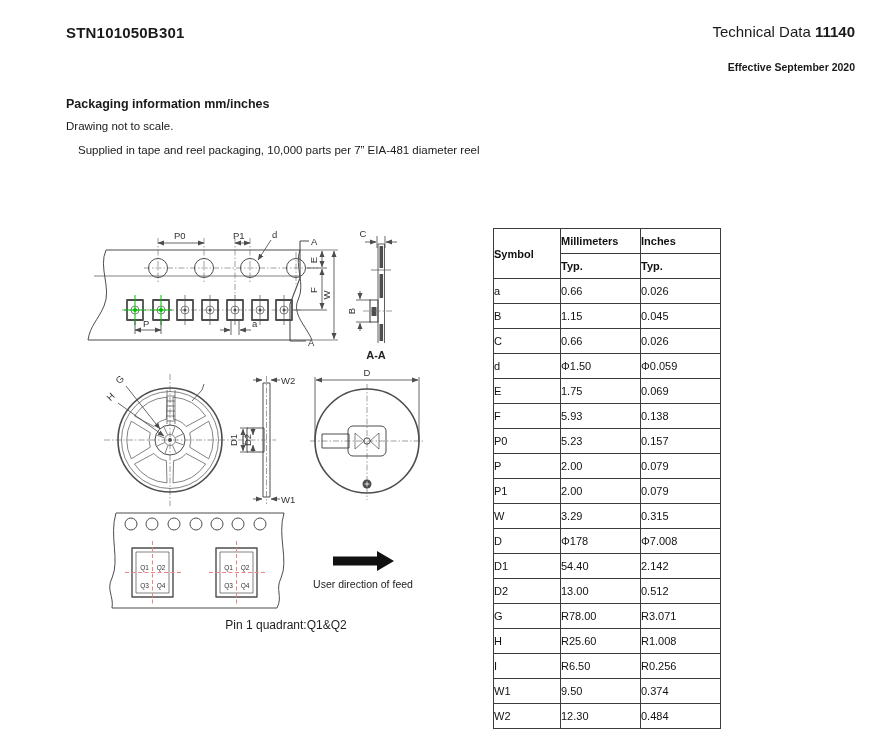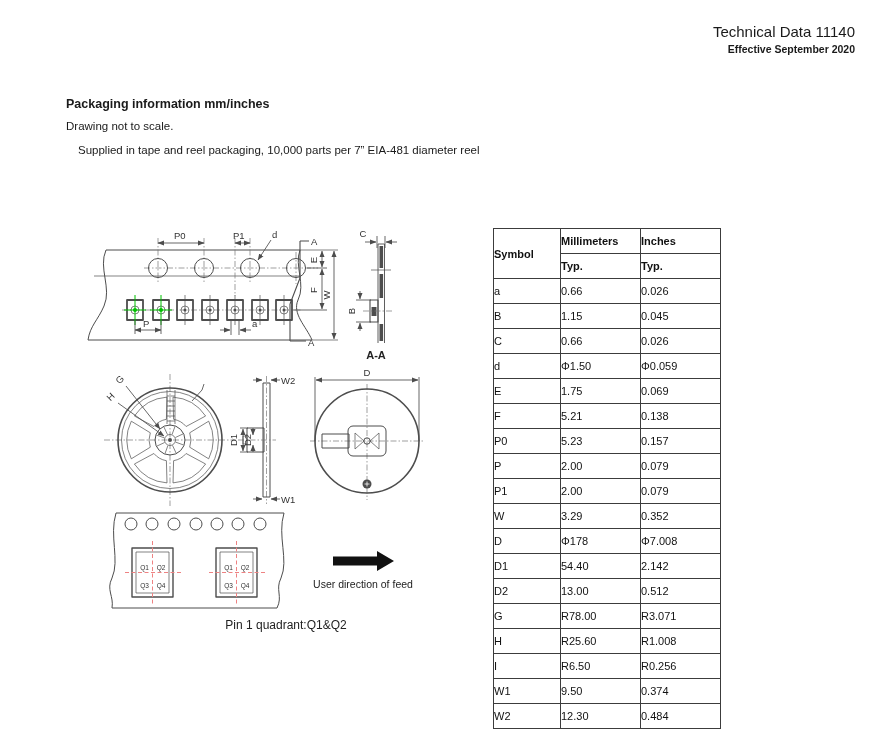--- a/index.html
+++ b/index.html
@@ -2,22 +2,22 @@
 <html style="--line: #4d4d4d; --marker-green: #00c000; --marker-red: #ee8282;"><head>
 <meta charset="utf-8">
 <style>
   html,body{margin:0;padding:0;background:#fff;}
   body{width:886px;height:750px;position:relative;font-family:"Liberation Sans",sans-serif;color:#1a1a1a;overflow:hidden;}
   .abs{position:absolute;}
   
   .hdr-left{left:66px;top:22px;font-size:15px;font-weight:bold;line-height:21px;letter-spacing:.2px;}
   .hdr-right{right:31px;top:23px;text-align:right;}
   .doc-line{font-size:15px;font-weight:normal;}
-  .doc-line .b{font-weight:normal;}
-  .effective{font-size:10.5px;font-weight:bold;margin-top:3px;}
+  .doc-line .b{font-weight:bold;}
+  .effective{font-size:10.5px;font-weight:bold;margin-top:21px;}
   
   .sec-title{left:66px;top:97px;font-size:12.5px;font-weight:bold;}
   .note1{left:66px;top:120px;font-size:11.5px;}
   .note2{left:78px;top:144px;font-size:11.5px;}
   
   table.dim{position:absolute;left:493px;top:228px;border-collapse:collapse;font-size:11px;color:#111;}
   table.dim th,table.dim td{border:1.2px solid #3c3c3c;text-align:left;padding:0;height:24px;}
   table.dim .c1{width:66px;} table.dim .c2{width:79px;} table.dim .c3{width:79px;margin-left:39px;}
   table.dim th{font-weight:bold;}
   table.dim td{font-weight:normal;}
@@ -35,20 +35,21 @@
   .pinlbl{font-size:12px;fill:#222;}
   .green{stroke:var(--marker-green);stroke-width:1;fill:none;}
   .greenfill{fill:var(--marker-green);}
   .red{stroke:var(--marker-red);stroke-width:1;fill:none;stroke-dasharray:4 2.5;}
   .fillln{fill:var(--line);stroke:none;}
 </style>
 </head>
 <body>
 
 <div class="abs hdr-left">
+  <div>STN101050B301</div>
 </div>
 <div class="abs hdr-right">
   <div class="doc-line"><span>Technical Data</span> <span class="b">11140</span></div>
   <div class="effective">Effective September 2020</div>
 </div>
 
 <div class="abs sec-title">Packaging information mm/inches</div>
 <div class="abs note1">Drawing not to scale.</div>
 <div class="abs note2">Supplied in tape and reel packaging, 10,000 parts per 7” EIA-481 diameter reel</div>
 
@@ -315,42 +316,42 @@
         <td>Φ1.50</td>
         <td>Φ0.059</td>
       </tr>
     <tr>
         <td>E</td>
         <td>1.75</td>
         <td>0.069</td>
       </tr>
     <tr>
         <td>F</td>
-        <td>5.21</td>
+        <td>5.93</td>
         <td>0.138</td>
       </tr>
     <tr>
         <td>P0</td>
         <td>5.23</td>
         <td>0.157</td>
       </tr>
     <tr>
         <td>P</td>
         <td>2.00</td>
         <td>0.079</td>
       </tr>
     <tr>
         <td>P1</td>
         <td>2.00</td>
         <td>0.079</td>
       </tr>
     <tr>
         <td>W</td>
         <td>3.29</td>
-        <td>0.352</td>
+        <td>0.315</td>
       </tr>
     <tr>
         <td>D</td>
         <td>Φ178</td>
         <td>Φ7.008</td>
       </tr>
     <tr>
         <td>D1</td>
         <td>54.40</td>
         <td>2.142</td>

